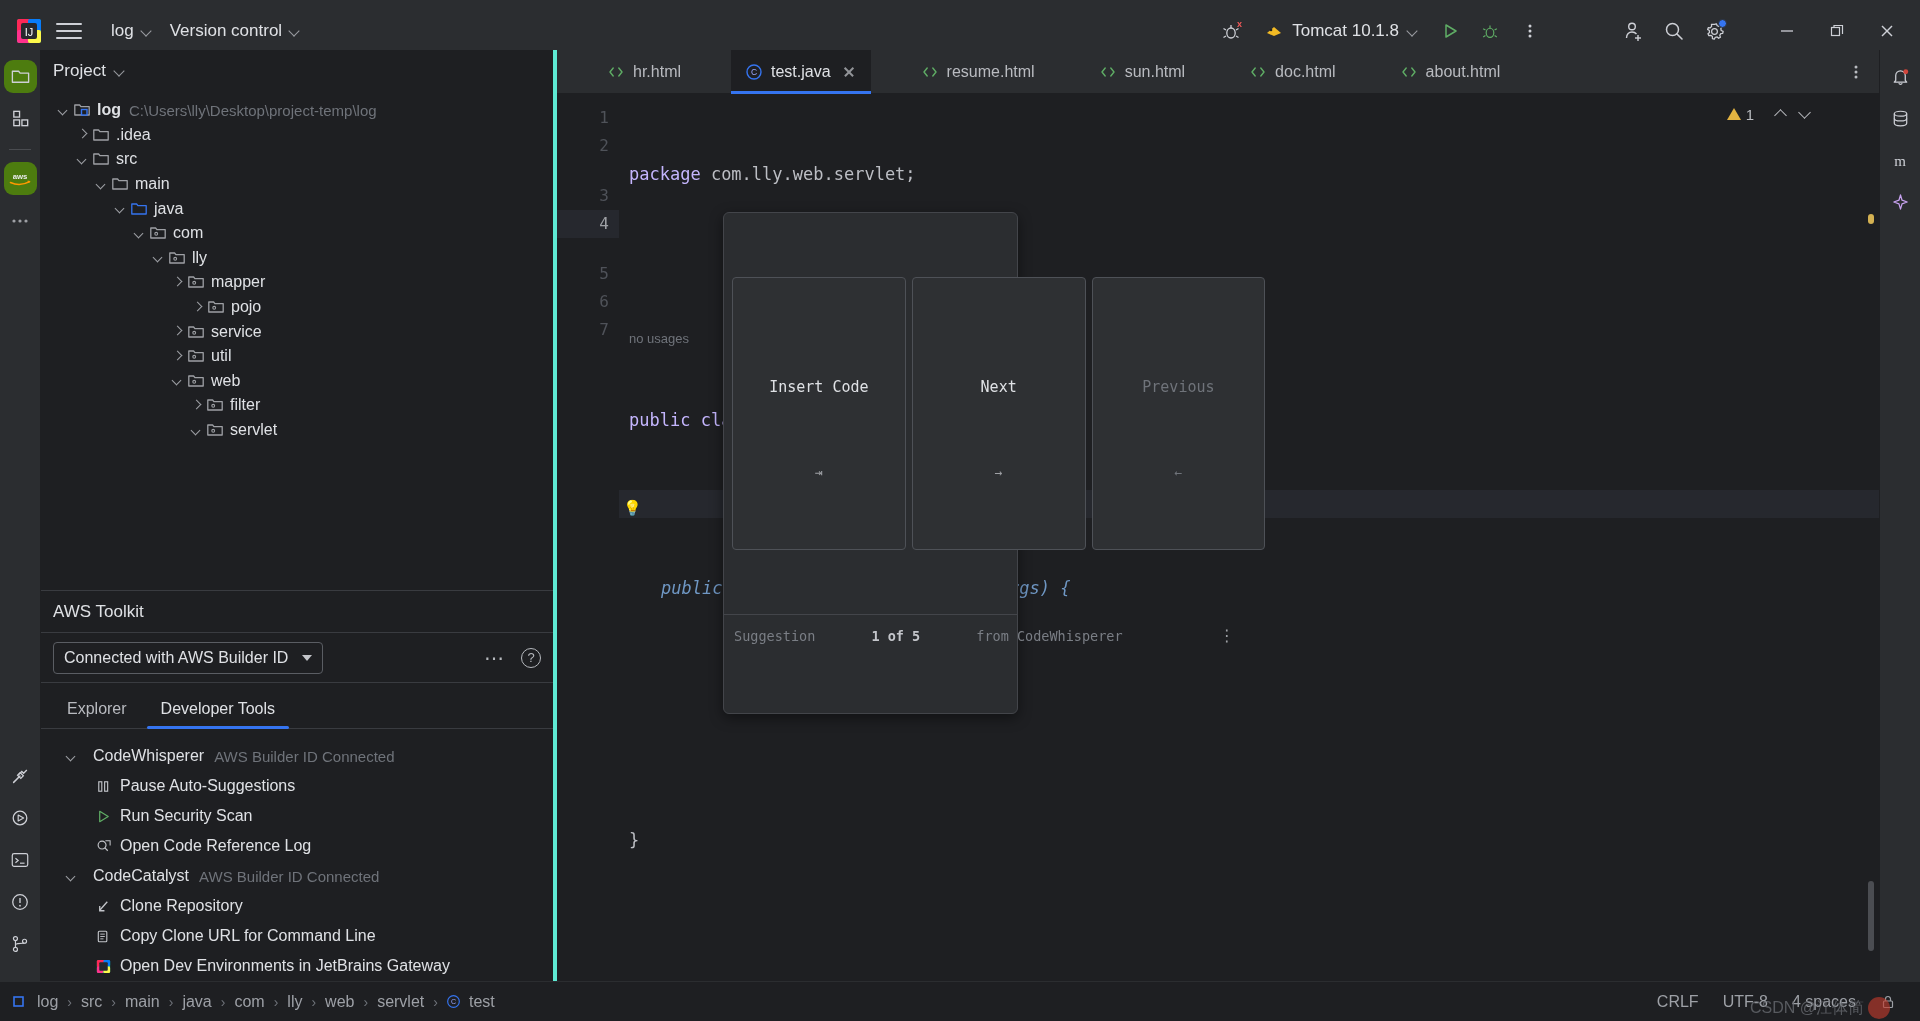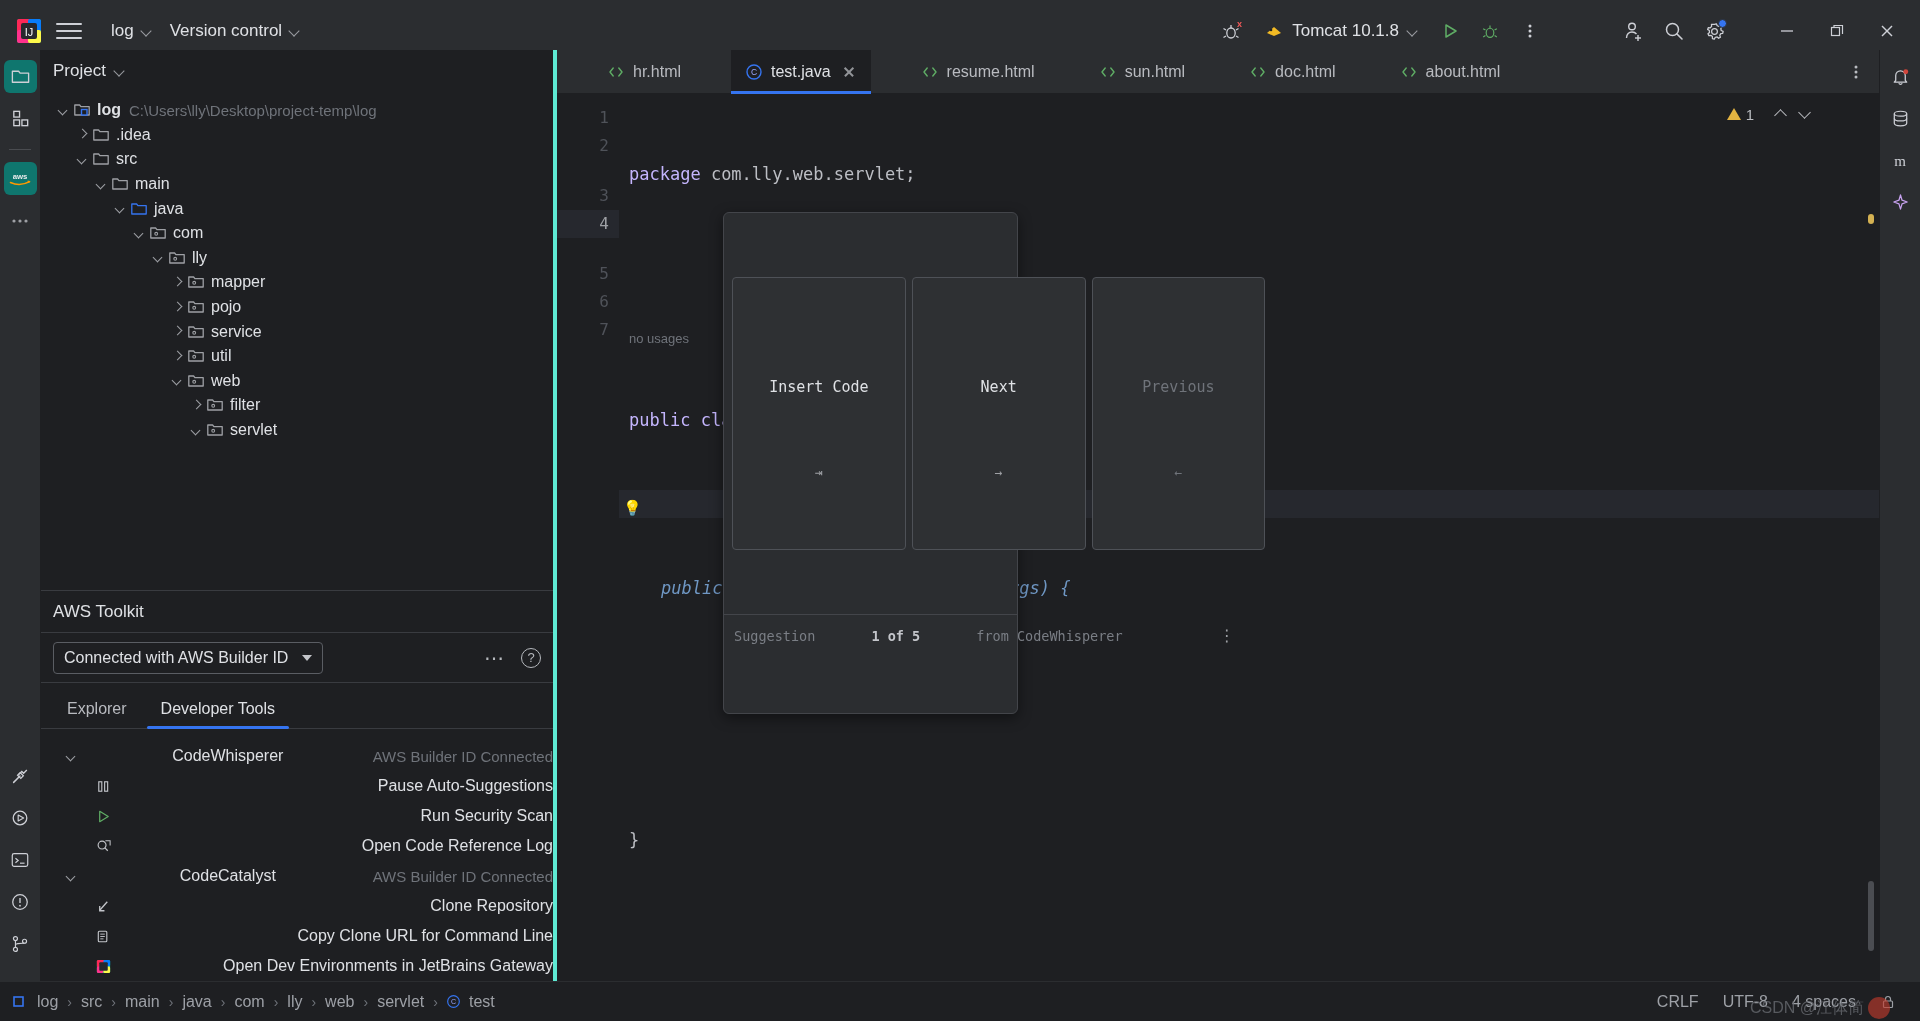--- a/index.html
+++ b/index.html
@@ -40,21 +40,21 @@
   .body { flex: 1 1 auto; display: flex; min-height: 0; }
 
   
   .stripe {
     width: 41px; background: #2b2d30; display: flex; flex-direction: column; align-items: center;
     padding-top: 10px; flex: 0 0 41px; border-right: 1px solid #1e1f22;
   }
   .stripe.right { border-right: none; border-left: 1px solid #1e1f22; }
   .st-btn { width: 33px; height: 33px; display:flex; align-items:center; justify-content:center;
             border-radius: 6px; margin-bottom: 9px; cursor: pointer; position: relative; }
-  .st-btn.active { background: #0f766e; }
+  .st-btn.active { background: #4d7c0f; border-radius: 9px; }
   .st-sep { width: 22px; height: 1px; background: #4a4c50; margin: 5px 0 12px; }
   .st-flex { flex: 1 1 auto; }
 
   
   .toolwin { width: 516px; background: #1e1f22; display: flex; flex-direction: column;
              flex: 0 0 516px; border-right: 4px solid #5eead4; min-width: 0; }
   .tw-header { height: 42px; display: flex; align-items: center; padding: 0 12px; flex: 0 0 42px; }
   .tw-title { font-size: 17px; color: #dfe1e5; font-weight: 400; }
   .tree { flex: 1 1 auto; overflow: hidden; padding-top: 6px; position: relative; }
   .row { height: 24.6px; display: flex; align-items: center; font-size: 16px;
@@ -86,21 +86,21 @@
   .dots-h { font-size: 20px; color: #b5b8bd; letter-spacing: 1px; cursor: pointer; padding: 0 10px; line-height: 1; }
   .qmark { width: 20px; height: 20px; border: 1.5px solid #b5b8bd; border-radius: 50%; font-size: 13px;
            display:flex; align-items:center; justify-content:center; color:#b5b8bd; cursor:pointer; margin-left: 6px; }
   .aws-tabs { height: 46px; display: flex; align-items: flex-end; padding: 0 12px; flex: 0 0 46px;
               border-bottom: 1px solid #393b40; gap: 6px; }
   .aws-tab { font-size: 16px; color: #b9bbc0; padding: 0 14px 10px; cursor: pointer; position: relative; }
   .aws-tab.active { color: #dfe1e5; }
   .aws-tab.active::after { content:''; position:absolute; left:0; right:0; bottom:-1px; height:3px;
                            background: #3574f0; border-radius: 2px; }
   .aws-list { flex: 1 1 auto; padding-top: 12px; overflow: hidden; }
-  .aws-row { height: 30px; display: flex; align-items: center; font-size: 16px; padding-left: 10px; cursor: default; justify-content: space-between; }
+  .aws-row { height: 30px; display: flex; align-items: center; font-size: 16px; padding-left: 10px; cursor: default; }
   .aws-row .arrow { margin-right: 5px; }
   .aws-row .icn { width: 20px; height: 20px; flex: 0 0 20px; margin-right: 7px; display:flex;
                   align-items:center; justify-content:center; }
   .aws-row.child { padding-left: 52px; }
   .grey { color: #6f737a; }
 
   
   .editor-area { flex: 1 1 auto; display: flex; flex-direction: column; min-width: 0; background: #1e1f22; }
   .tabs { height: 44px; display: flex; align-items: center; background: #2b2d30; flex: 0 0 44px;
           border-bottom: 1px solid #1e1f22; position: relative; }
@@ -466,21 +466,21 @@
           <div class="row" style="padding-left: 128px;">
             <span class="arrow r"></span>
             <span class="ficon">
               <svg width="18" height="18" viewBox="0 0 18 18">
                 <path d="M1.8 4 H6.6 L7.9 5.6 H16.2 V14 H1.8 Z" fill="none" stroke="#9ea0a5" stroke-width="1.3" stroke-linejoin="round"></path>
                 <circle cx="7.2" cy="9.8" r="1.4" fill="none" stroke="#9ea0a5" stroke-width="1.1"></circle>
               </svg>
             </span>
             <span class="lbl">mapper</span>
           </div>
-          <div class="row" style="padding-left: 128px;">
+          <div class="row" style="padding-left: 128px; margin-left: 20px;">
             <span class="arrow r"></span>
             <span class="ficon">
               <svg width="18" height="18" viewBox="0 0 18 18">
                 <path d="M1.8 4 H6.6 L7.9 5.6 H16.2 V14 H1.8 Z" fill="none" stroke="#9ea0a5" stroke-width="1.3" stroke-linejoin="round"></path>
                 <circle cx="7.2" cy="9.8" r="1.4" fill="none" stroke="#9ea0a5" stroke-width="1.1"></circle>
               </svg>
             </span>
             <span class="lbl">pojo</span>
           </div>
           <div class="row" style="padding-left: 128px;">

